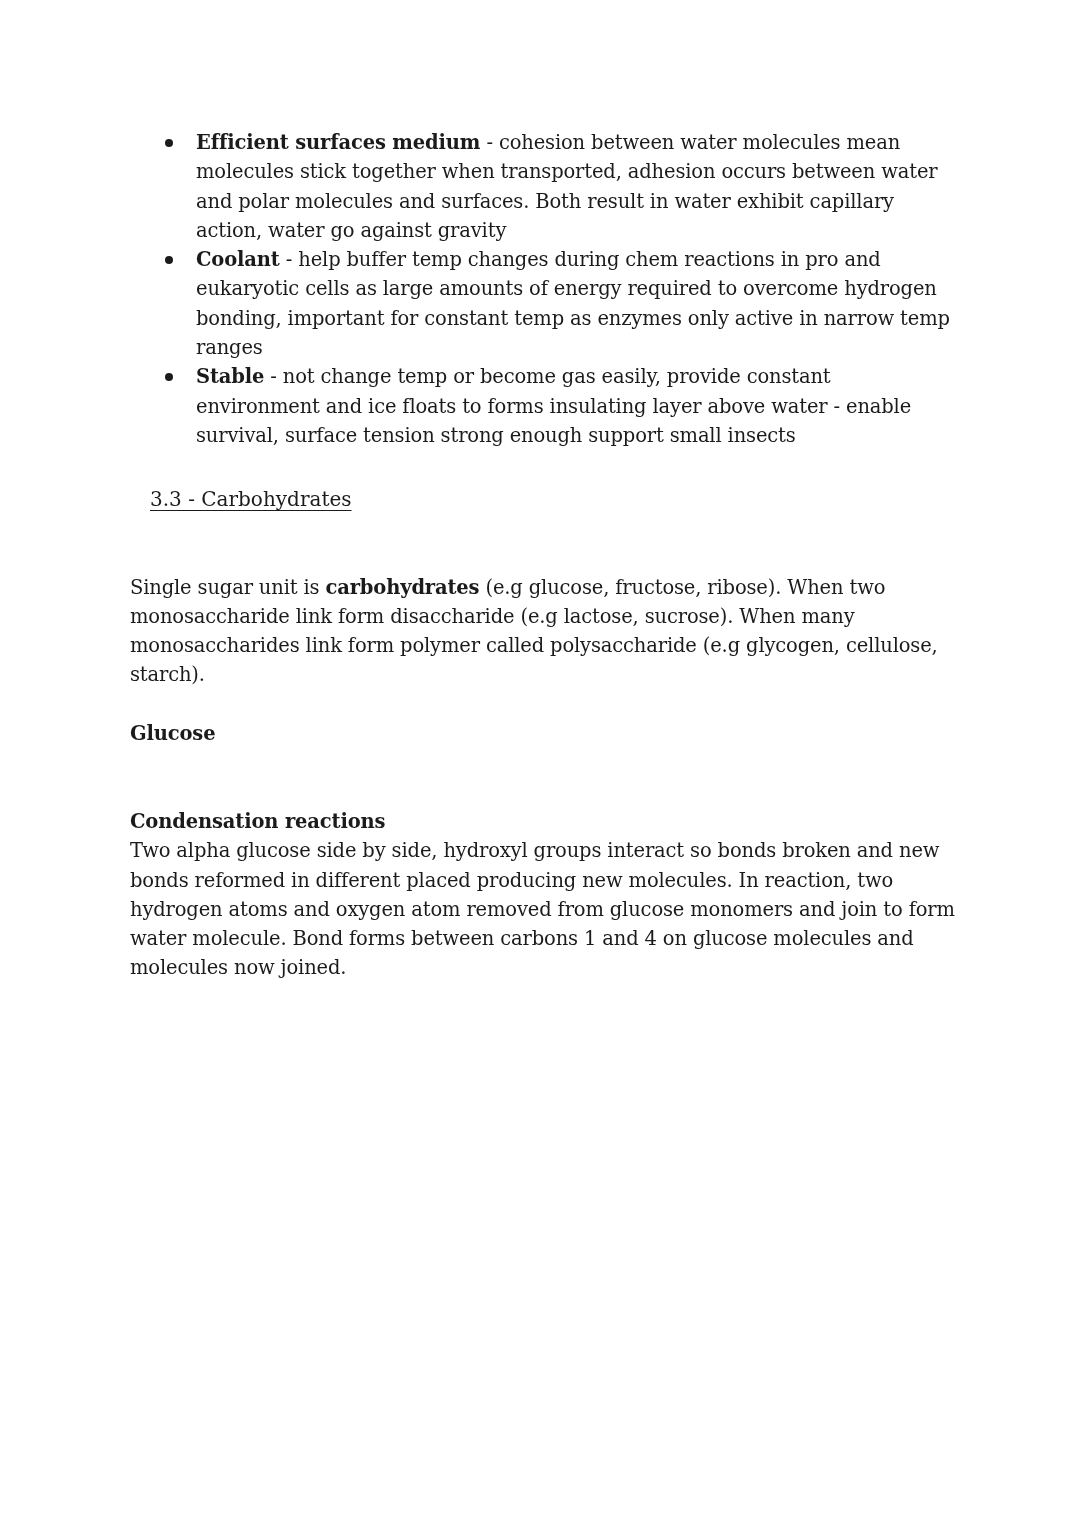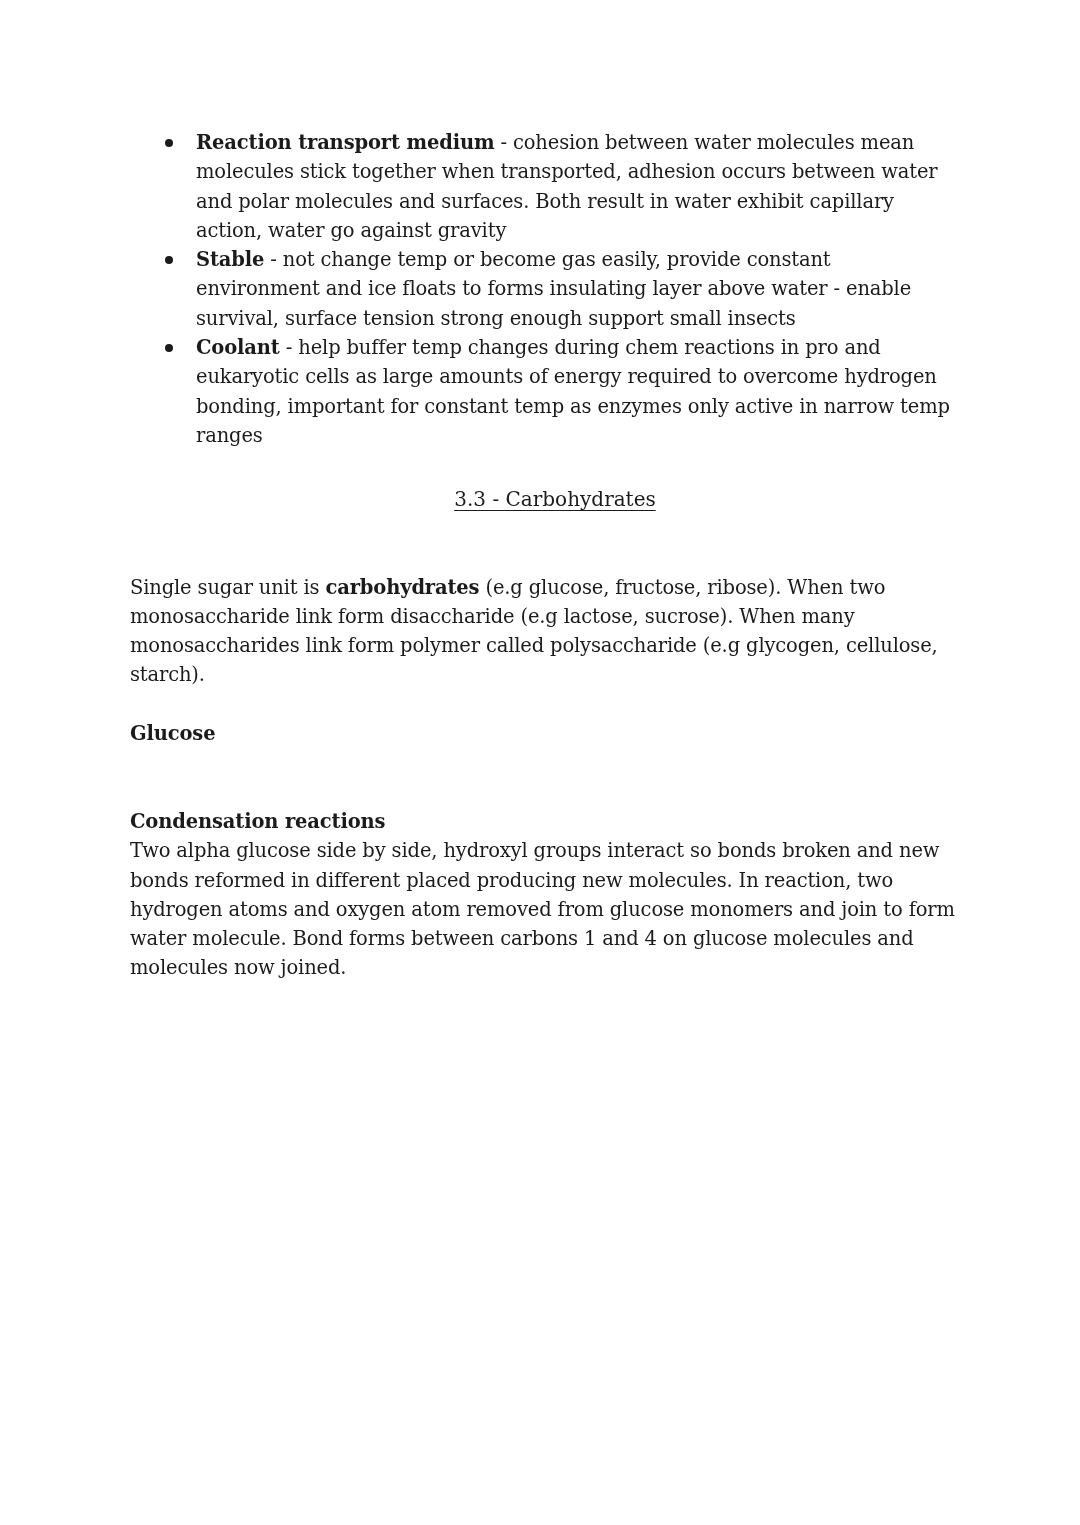--- a/index.html
+++ b/index.html
@@ -11,46 +11,46 @@
   .page { position: absolute; left: 130px; top: 128px; width: 830px; }
   .txt { font-size: 19.5px; line-height: 29.3px; letter-spacing: -0.15px; }
   b, .b { font-weight: bold; }
   ul.bullets { list-style: none; margin: 0; padding: 0 0 0 66px; }
   ul.bullets li { position: relative; }
   ul.bullets li .dot {
     position: absolute; left: -31px; top: 11px; width: 8px; height: 8px;
     border-radius: 50%; background: #1b1b1b;
   }
   .heading {
-    text-align: center; margin: 29px 0 0 0; font-size: 20px; line-height: 40px;
+    text-align: left; margin: 29px 0 0 0; font-size: 20px; line-height: 40px;
     text-decoration: underline; text-underline-offset: 4px; text-decoration-thickness: 1px;
     padding-left: 20px;
   }
   p { margin: 0; }
   .gap { height: 29.3px; }
   .gap-h { height: 24px; }
   i { font-style: italic; }
 </style>
 </head>
 <body>
 
 <div class="page">
 
   <ul class="bullets txt">
     <li>
       <span class="dot"></span>
-      <b>Reaction transport medium</b><span> - cohesion between water molecules mean molecules stick together when transported, adhesion occurs between water and polar molecules and surfaces. Both result in water exhibit capillary action, water go against gravity</span>
+      <b>Efficient surfaces medium</b><span> - cohesion between water molecules mean molecules stick together when transported, adhesion occurs between water and polar molecules and surfaces. Both result in water exhibit capillary action, water go against gravity</span>
+    </li>
+    <li>
+      <span class="dot"></span>
+      <b>Coolant</b><span> - help buffer temp changes during chem reactions in pro and eukaryotic cells as large amounts of energy required to overcome hydrogen bonding, important for constant temp as enzymes only active in narrow temp ranges</span>
     </li>
     <li>
       <span class="dot"></span>
       <b>Stable</b><span> - not change temp or become gas easily, provide constant environment and ice floats to forms insulating layer above water - enable survival, surface tension strong enough support small insects</span>
-    </li>
-    <li>
-      <span class="dot"></span>
-      <b>Coolant</b><span> - help buffer temp changes during chem reactions in pro and eukaryotic cells as large amounts of energy required to overcome hydrogen bonding, important for constant temp as enzymes only active in narrow temp ranges</span>
     </li>
   </ul>
 
   <div class="heading">3.3 - Carbohydrates</div>
   <div class="gap-h"></div>
 
   <div class="gap"></div>
 
   <p class="txt">
     <span>Single sugar unit is </span><b>carbohydrates</b><span> (e.g glucose, fructose, ribose). When two monosaccharide link form disaccharide (e.g lactose, sucrose). When many monosaccharides link form polymer called polysaccharide (e.g glycogen, cellulose, starch).</span>

